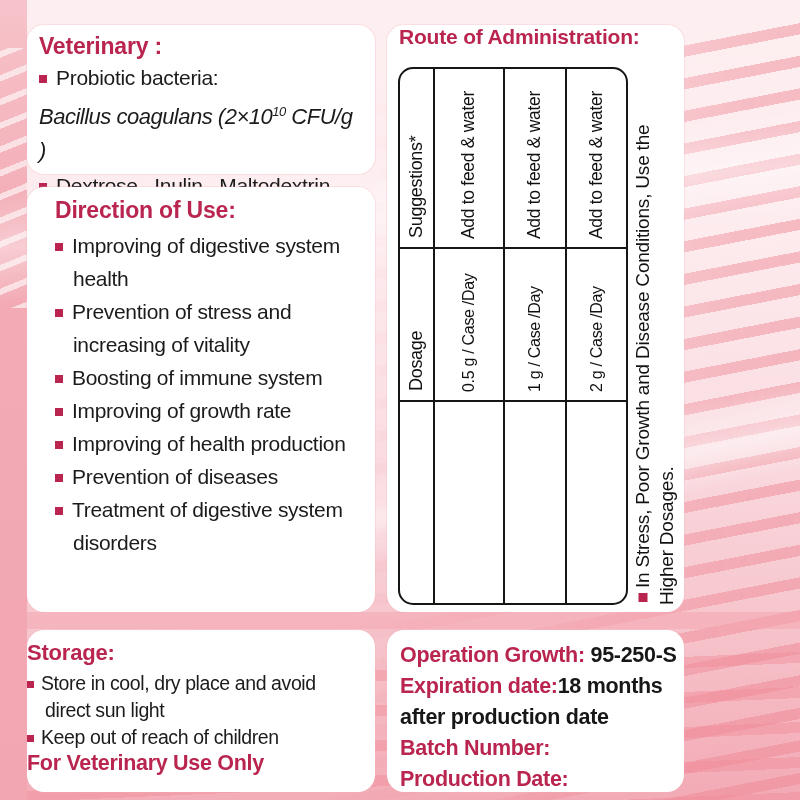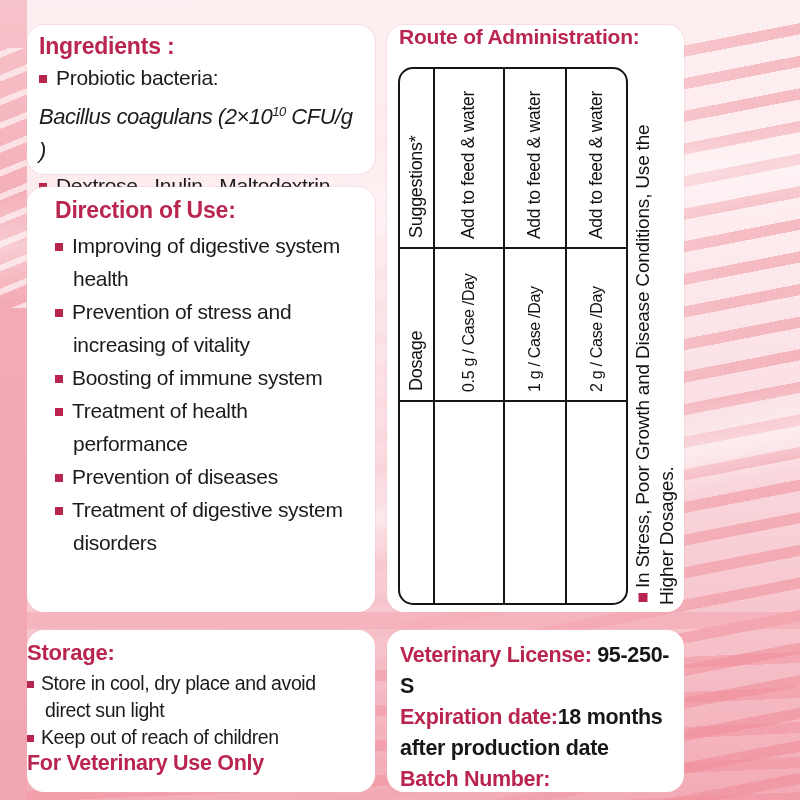--- a/index.html
+++ b/index.html
@@ -74,32 +74,33 @@
 
   <div class="bg-layer bg-fan"></div>
   <div class="bg-layer bg-band-bottom"></div>
   <div class="bg-layer bg-gapline"></div>
   <div class="bg-layer bg-left"></div>
   <div class="bg-layer bg-left-stripes"></div>
   <div class="bg-layer bg-streak"></div>
   <div class="bg-layer bg-streak2"></div>
 
   <div class="panel" id="panel-ingredients">
-    <div class="heading">Ingredients :</div>
+    <div class="heading">Veterinary :</div>
     <div class="body-line hang"><span class="sq"></span><span>Probiotic bacteria:</span></div>
     <div class="ing-italic"><span>Bacillus coagulans (2×10</span><sup>10</sup><span> CFU/g )</span></div>
     <div class="body-line hang"><span class="sq"></span><span>Dextrose , Inulin , Maltodextrin</span></div>
   </div>
 
   <div class="panel" id="panel-direction">
     <div class="heading">Direction of Use:</div>
     <div class="body-line hang"><span class="sq"></span><span>Improving of digestive system health</span></div>
     <div class="body-line hang"><span class="sq"></span><span>Prevention of stress and increasing of vitality</span></div>
     <div class="body-line hang"><span class="sq"></span><span>Boosting of immune system</span></div>
-    <div class="body-line hang"><span class="sq"></span><span>Treatment of health performance</span></div>
+    <div class="body-line hang"><span class="sq"></span><span>Improving of growth rate</span></div>
+    <div class="body-line hang"><span class="sq"></span><span>Improving of health production</span></div>
     <div class="body-line hang"><span class="sq"></span><span>Prevention of diseases</span></div>
     <div class="body-line hang"><span class="sq"></span><span>Treatment of digestive system disorders</span></div>
   </div>
 
   <div class="panel" id="panel-storage">
     <div class="heading">Storage:</div>
     <div class="body-line hang"><span class="sq sq-sm"></span><span>Store in cool, dry place and avoid direct sun light</span></div>
     <div class="body-line hang"><span class="sq sq-sm"></span><span>Keep out of reach of children</span></div>
     <div class="vet-only">For Veterinary Use Only</div>
   </div>
@@ -148,19 +149,19 @@
           <span class="vtext v-sp2">Large birds (chicken, pigeon,parrot)</span>
         </div>
     </div>
 
     <div id="route-note">
       <span class="vtext"><span class="note-sq"></span><span>In Stress, Poor Growth and Disease Conditions,</span> <span>Use the Higher Dosages.</span></span>
     </div>
   </div>
 
   <div class="panel" id="panel-license">
-    <div class="lic-line"><span class="lic-label">Veterinary License:</span><span class="lic-value"> 95-250-S</span></div>
+    <div class="lic-line"><span class="lic-label">Operation Growth:</span><span class="lic-value"> 95-250-S</span></div>
     <div class="lic-line"><span class="lic-label">Expiration date:</span><span class="lic-value">18 months</span></div>
     <div class="lic-line"><span class="lic-value">after production date</span></div>
     <div class="lic-line"><span class="lic-label">Batch Number:</span></div>
     <div class="lic-line"><span class="lic-label">Production Date:</span></div>
   </div>
 </div>
 
 </body></html>

